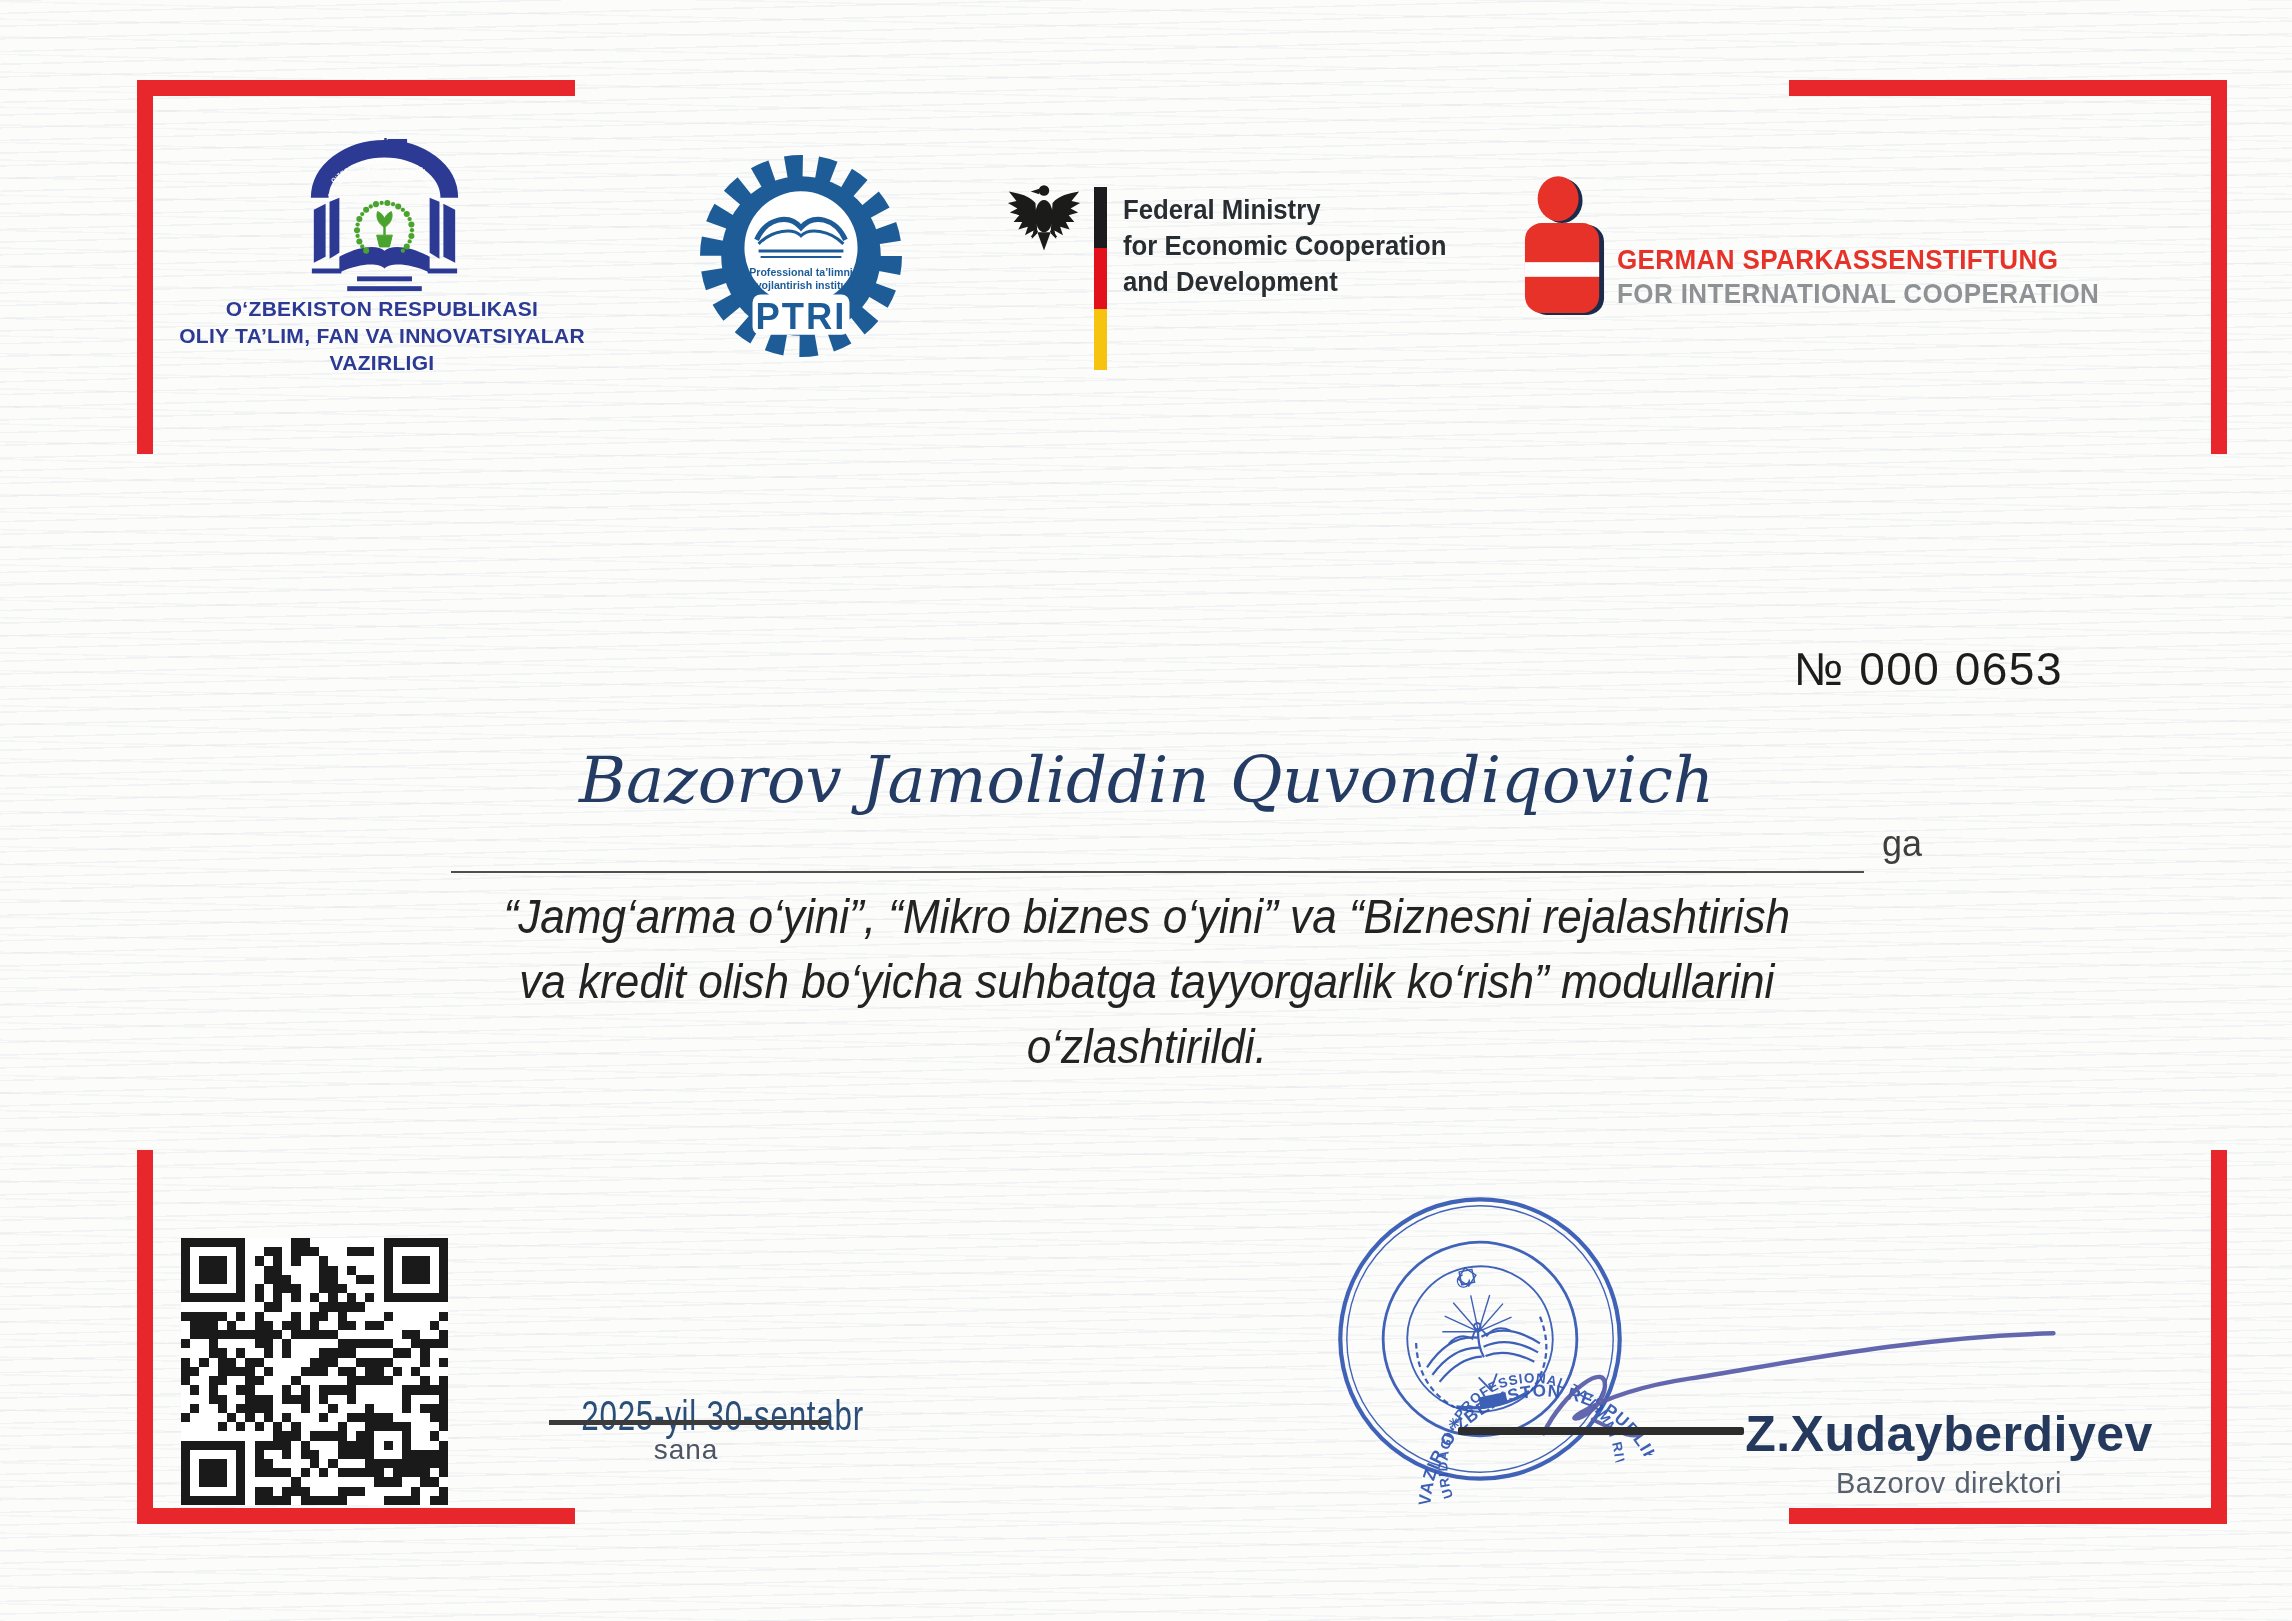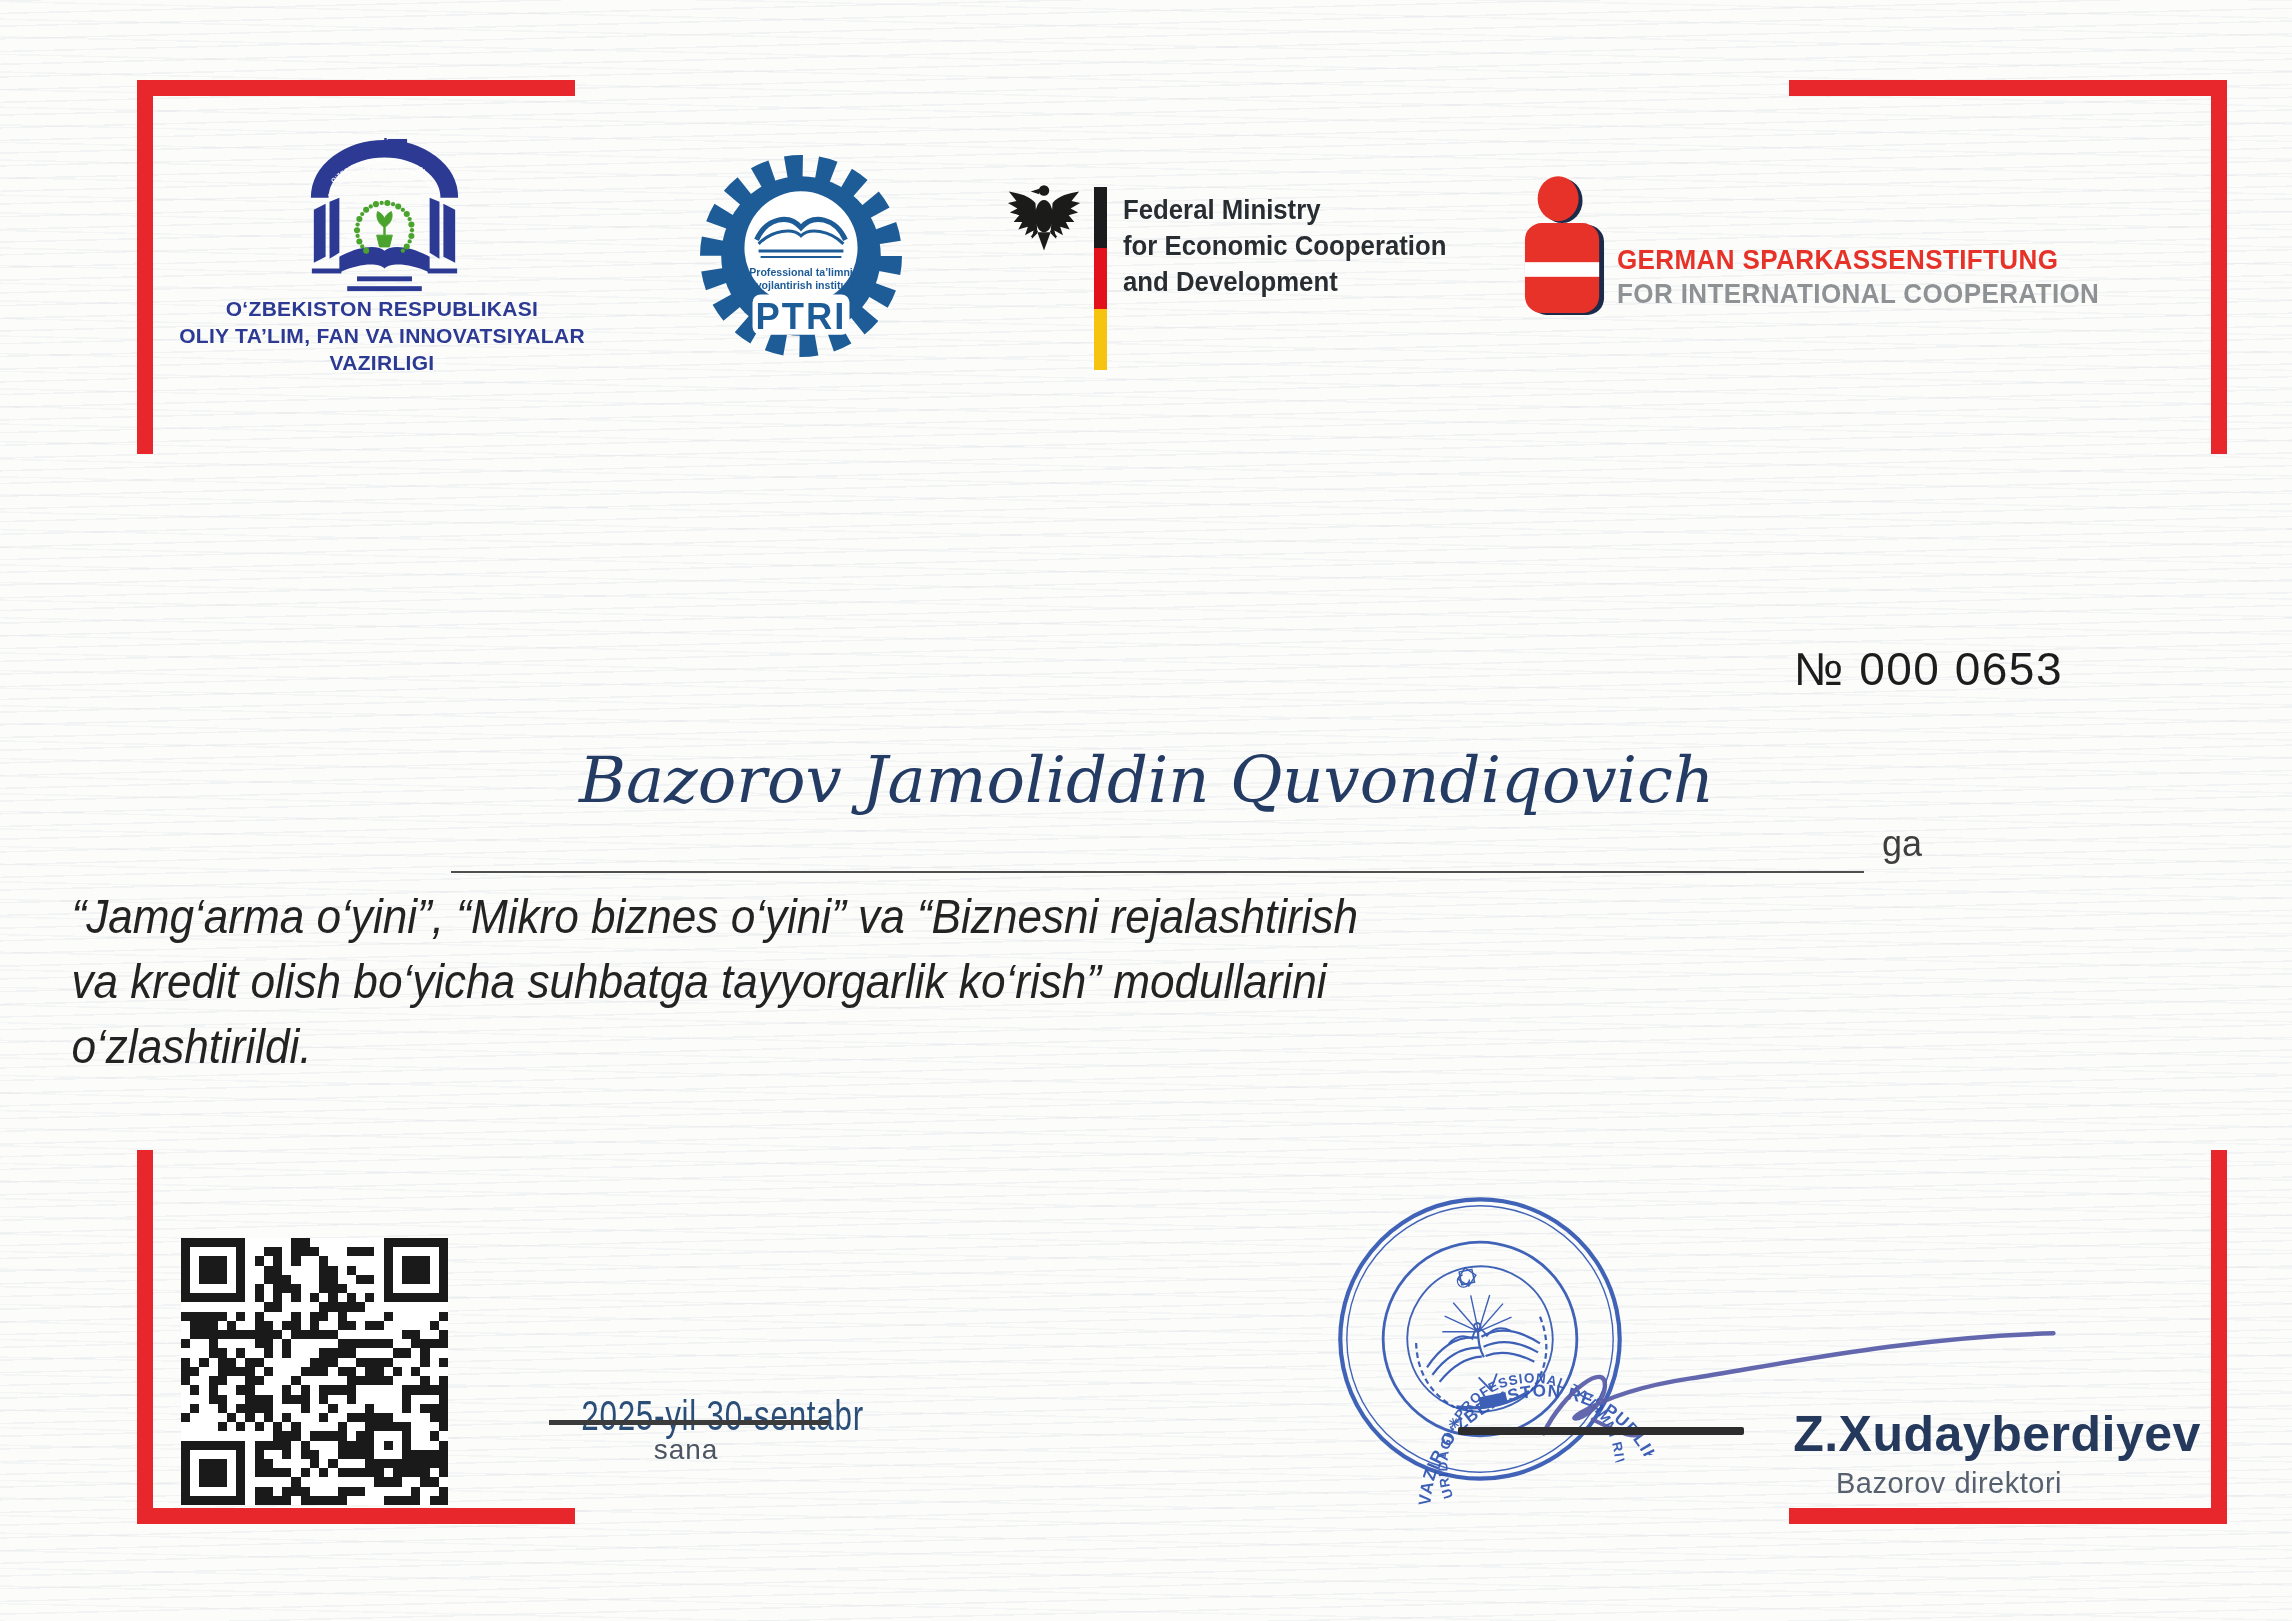--- a/index.html
+++ b/index.html
@@ -27,36 +27,36 @@
   .title{position:absolute;left:0;right:0;top:469px;text-align:center;}
   .title span{display:inline-block;transform:scaleX(.8);transform-origin:center;
     font-size:194px;font-weight:800;letter-spacing:-2px;color:#355b82;line-height:1.1;}
   .cert-number{position:absolute;left:1794px;top:642px;font-size:46px;color:#1d1d1d;letter-spacing:1.5px;}
   
   .name{position:absolute;left:0;right:0;top:743px;text-align:center;
     font-family:"DejaVu Serif",serif;font-style:italic;font-size:64px;color:#243b63;}
   .name-underline{position:absolute;left:451px;top:871px;width:1413px;height:2px;background:#4e4e4e;}
   .ga{position:absolute;left:1882px;top:823px;font-size:36px;color:#3e3e3e;text-align:center;}
   
-  .body-text{position:absolute;left:0;right:0;top:884px;text-align:left;
+  .body-text{position:absolute;left:0;right:0;top:884px;text-align:center;
     font-style:italic;font-size:49px;line-height:65px;color:#232323;}
   .body-text .inner{display:inline-block;transform:scaleX(.9);transform-origin:center;}
   
   .qr{position:absolute;left:181px;top:1238px;width:267px;height:267px;}
   .date-block{position:absolute;left:529px;width:314px;top:1360px;text-align:center;margin-top:31px;}
   .date-value{display:inline-block;transform:scaleX(.73);transform-origin:center;
     font-size:43px;color:#2b4e78;letter-spacing:1px;white-space:nowrap;}
   .date-underline{position:absolute;left:549px;top:1420px;width:280px;height:4.9px;background:#3b3b3b;}
   .date-label{position:absolute;left:529px;width:314px;top:1434px;text-align:center;
     font-size:28px;color:#4d5565;letter-spacing:1px;}
   .stamp{position:absolute;left:1331px;top:1190px;width:298px;height:298px;transform:rotate(-12deg);}
   .sig-line{position:absolute;left:1458px;top:1427px;width:286px;height:7.8px;background:#2d2d2d;border-radius:2px;}
   .sig-flourish{position:absolute;left:1524px;top:1294px;width:554px;height:157px;}
   .signatory-name{position:absolute;left:1743px;width:412px;top:1405px;text-align:center;
-    font-size:50px;font-weight:700;color:#24395c;letter-spacing:0.5px;margin-left:48px;}
+    font-size:50px;font-weight:700;color:#24395c;letter-spacing:0.5px;}
   .signatory-title{position:absolute;left:1743px;width:412px;top:1467px;text-align:center;
     font-size:29px;color:#57606e;letter-spacing:0.5px;}
   svg text{font-family:"Liberation Sans",sans-serif;}
 </style>
 </head>
 <body>
 
 <div class="page">
 
   <div class="bar" style="left:137px;top:80px;width:438px;height:15.7px;"></div>

